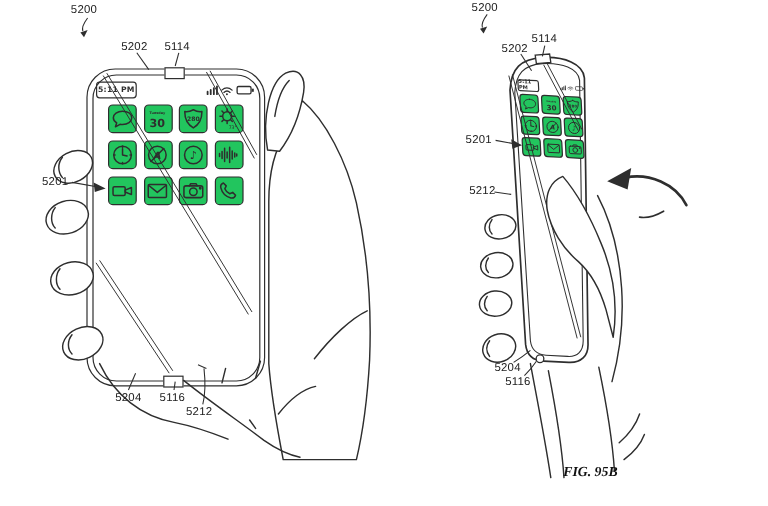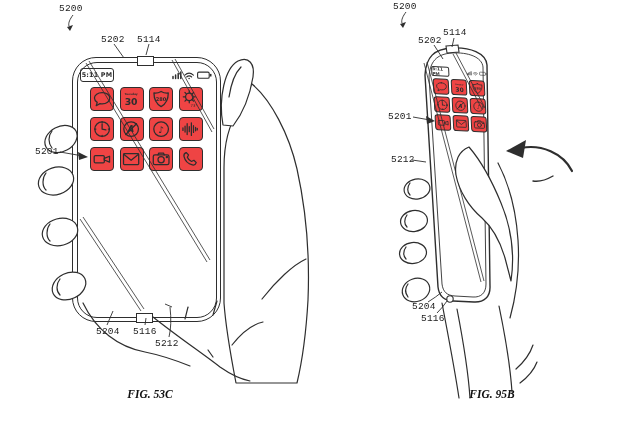--- a/index.html
+++ b/index.html
@@ -1,34 +1,34 @@
 <!DOCTYPE html>
 <html><head>
 <meta charset="utf-8">
 <style>
   html,body{margin:0;padding:0;background:#fff}
   .canvas{position:relative;width:640px;height:422px;background:#fff;overflow:hidden;
           font-family:"DejaVu Sans",sans-serif;color:#2e2e2e}
   
-  .num{position:absolute;font-family:Liberation Mono, monospace;font-size:9.5px;color:#1c1c1c;
+  .num{position:absolute;font-family:Liberation Sans, sans-serif;font-size:9.5px;color:#1c1c1c;
        letter-spacing:.2px;z-index:6;white-space:nowrap}
   .cap{position:absolute;font-family:"Liberation Serif",serif;font-weight:bold;font-style:italic;
        font-size:11.5px;color:#111;width:110px;text-align:center;z-index:6}
   
   .phone{position:absolute;left:72px;top:57px;width:147px;height:263px;border:1.5px solid #2e2e2e;
          border-radius:24px;background:#fff;z-index:2}
   .screen{position:absolute;inset:3.5px;border:1px solid #2e2e2e;border-radius:20px}
   .notch{position:absolute;left:64px;top:-2px;width:15px;height:8px;border:1.2px solid #2e2e2e;background:#fff}
   .port{position:absolute;left:63px;bottom:-2px;width:15px;height:8px;border:1.2px solid #2e2e2e;background:#fff}
   .chip{position:absolute;left:7px;top:10px;width:32px;height:12px;border:1.1px solid #2e2e2e;border-radius:3px;
         display:flex;align-items:center;justify-content:center;font-size:6.4px;font-weight:bold;letter-spacing:.2px}
   .stat{position:absolute;right:7px;top:11px;width:42px;height:11px}
   .grid{position:absolute;left:17px;top:29px;display:grid;grid-template-columns:repeat(4,24px);
         grid-auto-rows:24px;gap:6px 5.5px}
-  .cell{border:1.2px solid #2e2e2e;border-radius:4px;display:flex;align-items:center;justify-content:center;background:#ef4444}
+  .cell{border:1.2px solid #2e2e2e;border-radius:4px;display:flex;align-items:center;justify-content:center;background:#22c55e}
   .cell svg{width:92%;height:92%}
   .cell svg path,.cell svg rect,.cell svg circle{stroke:#2e2e2e;fill:none;stroke-width:1.5;
         stroke-linecap:round;stroke-linejoin:round}
   .cell svg text{fill:#2e2e2e;stroke:none;text-anchor:middle;font-family:"DejaVu Sans",sans-serif}
   
   #right-wrap{position:absolute;left:431px;top:66px;width:56px;height:80px;
         transform:matrix(1,0.048,0.052,1,0,0);transform-origin:0 0;z-index:2}
   .chip2{position:absolute;left:0;top:0;width:16px;height:8px;border:.9px solid #2e2e2e;border-radius:2px;
         display:flex;align-items:center;justify-content:center;font-size:4.3px;font-weight:bold}
   .stat2{position:absolute;left:35px;top:1px;width:21px;height:8px}
@@ -327,21 +327,20 @@
     </g>
   </svg>
 
   <span class="num" style="left:59px;top:3px">5200</span>
   <span class="num" style="left:101px;top:34px">5202</span>
   <span class="num" style="left:137px;top:34px">5114</span>
   <span class="num" style="left:35px;top:146px">5201</span>
   <span class="num" style="left:96px;top:326px">5204</span>
   <span class="num" style="left:133px;top:326px">5116</span>
   <span class="num" style="left:155px;top:338px">5212</span>
-  <span class="cap" style="left:95px;top:388px">FIG. 53C</span>
 
   <span class="num" style="left:393px;top:1px">5200</span>
   <span class="num" style="left:418px;top:35px">5202</span>
   <span class="num" style="left:443px;top:27px">5114</span>
   <span class="num" style="left:388px;top:111px">5201</span>
   <span class="num" style="left:391px;top:154px">5212</span>
   <span class="num" style="left:412px;top:301px">5204</span>
   <span class="num" style="left:421px;top:313px">5116</span>
   <span class="cap" style="left:437px;top:388px">FIG. 95B</span>
 

